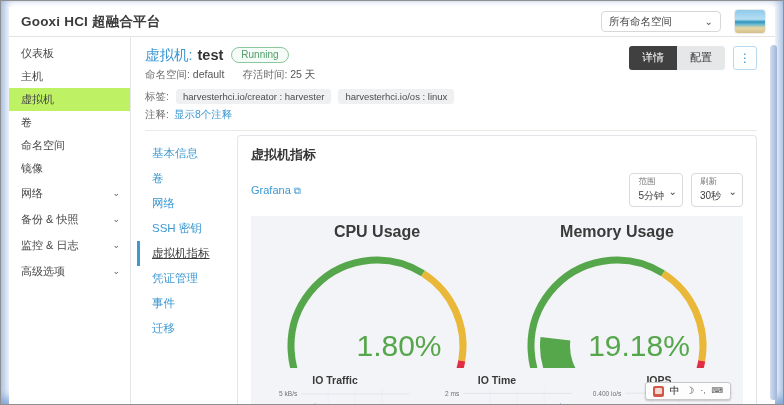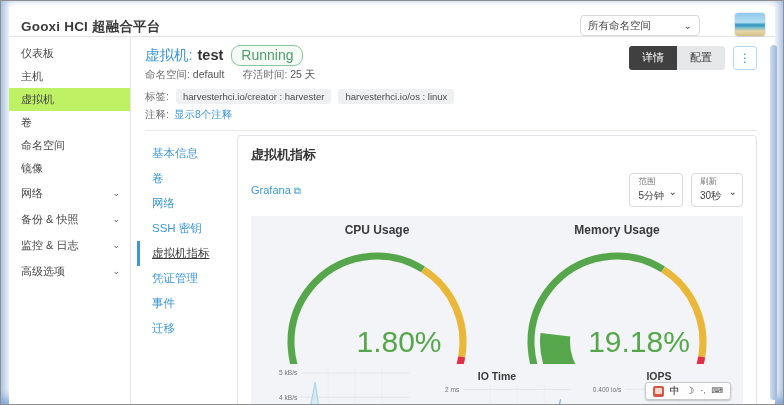--- a/index.html
+++ b/index.html
@@ -11,21 +11,21 @@
     border:1px solid #8f8f8f; background:#fff; overflow:hidden;
     box-shadow:
       inset 9px 0 9px -4px rgba(120,158,210,.60),
       inset -9px 0 9px -4px rgba(120,158,210,.55),
       inset 0 -10px 10px -4px rgba(110,150,205,.75),
       inset 0 4px 5px -4px rgba(150,170,200,.25);
   }
   .app{ position:absolute; top:6px; left:8px; right:8px; bottom:0; display:flex; flex-direction:column; }
 
   
-  .top-header{ height:30px; display:flex; align-items:flex-end; padding:0 10px 0 12px; border-bottom:1px solid #e3e3e3; background:#fff;gap:21px; }
+  .top-header{ height:30px; display:flex; align-items:center; padding:0 10px 0 12px; border-bottom:1px solid #e3e3e3; background:#fff; }
   .app-title{ font-size:13.5px; font-weight:bold; color:#3b3b3b; letter-spacing:.2px; }
   .top-spacer{ flex:1; }
   .ns-select{ display:flex; align-items:center; justify-content:space-between; width:120px; height:21px; border:1px solid #d8d8d8; border-radius:4px; padding:0 7px; font-size:10.5px; color:#454545; background:#fff; cursor:pointer; }
   .ns-select .chev{ font-size:10px; color:#555; line-height:1; }
   .avatar{ width:30px; height:23px; border-radius:3px; margin-left:14px; cursor:pointer;
     background:linear-gradient(180deg,#8ec9ec 0%,#b6def3 40%,#2f93bd 52%,#67b8cf 62%,#e7d7a6 78%,#d3bf8a 100%);
     box-shadow:0 0 0 1px rgba(0,0,0,.08); }
 
   
   .body{ flex:1; display:flex; min-height:0; }
@@ -35,21 +35,21 @@
   .side-item.active{ background:#bef264; }
   .side-item .chev{ font-size:9px; color:#666; }
 
   .main{ flex:1; min-width:0; display:flex; flex-direction:column; background:#fff; position:relative; }
 
   
   .page-head{ padding:8px 16px 0 14px; position:relative; }
   .title-row{ display:flex; align-items:center; height:20px; }
   .res-type{ font-size:14.5px; color:#3d98d3; }
   .res-name{ font-size:14.5px; color:#333; font-weight:bold; margin-left:5px; }
-  .badge{ margin-left:8px; font-size:14px; color:#4f9d68; border:1px solid #8cc79e; background:#f5fbf6; border-radius:9px; padding:1px 9px 2px; }
+  .badge{ margin-left:8px; font-size:10px; color:#4f9d68; border:1px solid #8cc79e; background:#f5fbf6; border-radius:9px; padding:1px 9px 2px; }
   .meta-row{ margin-top:3px; font-size:10.5px; color:#6e6e6e; display:flex; gap:18px; }
   .meta-row b{ font-weight:normal; color:#565656; }
   .head-actions{ position:absolute; right:18px; top:9px; display:flex; align-items:center; }
   .seg{ display:flex; }
   .btn{ font-size:11px; padding:5px 13px; cursor:pointer; border:none; line-height:1.2; }
   .btn.primary{ background:#404040; color:#fff; border-radius:3px 0 0 3px; }
   .btn.secondary{ background:#e6e7e9; color:#3c3c3c; border-radius:0 3px 3px 0; }
   .btn-more{ width:24px; height:24px; margin-left:8px; border:1px solid #b9d9ef; border-radius:3px; background:#fdfefe; color:#3d98d3; font-size:12px; line-height:22px; text-align:center; cursor:pointer; }
 
   .tags-row{ display:flex; align-items:center; padding:7px 16px 0 14px; font-size:10.5px; color:#6e6e6e; }
@@ -71,21 +71,21 @@
   .ext-icon{ font-size:10px; margin-left:3px; }
   .sub-spacer{ flex:1; }
   .mini-select{ position:relative; border:1px solid #d7dade; border-radius:4px; background:#fff; padding:2px 18px 3px 8px; margin-left:8px; cursor:pointer; min-width:52px; }
   .mini-select .lab{ display:block; font-size:8.5px; color:#777; }
   .mini-select .val{ display:block; font-size:10px; color:#3a3a3a; margin-top:1px; }
   .mini-select .chev{ position:absolute; right:5px; top:50%; transform:translateY(-40%); font-size:10px; color:#444; }
 
   .metrics-bg{ margin-top:9px; background:#f3f4f7; padding:4px 6px 60px; flex:1; }
   .gauge-row{ display:flex; }
   .gauge-panel{ flex:1; }
-  .chart-title{ text-align:center; font-size:12px; font-weight:bold; color:#3a3a3a; padding:3px 0 1px; }
+  .chart-title{ text-align:center; font-size:16px; font-weight:bold; color:#3a3a3a; padding:3px 0 1px; }
   .gauge-svg{ display:block; margin:0 auto; }
   .ts-row{ display:flex; gap:6px; margin-top:4px; }
   .ts-panel{ flex:1; min-width:0; }
   .ts-title{ text-align:center; font-size:10.5px; font-weight:bold; color:#3a3a3a; padding:2px 0 3px; }
   .ts-svg{ display:block; width:100%; height:72px; }
 
   
   .scroll-thumb{ position:absolute; right:6px; top:44px; bottom:4px; width:7px; border-radius:4px;
     background:linear-gradient(to right,#d3deee,#9db5d8); cursor:pointer; }
 
@@ -233,20 +233,21 @@
                       <path d="M 55.19 164.81 A 86 86 0 0 1 162.08 31.39" fill="none" stroke="#56a64b" stroke-width="7"></path>
                       <path d="M 162.08 31.39 A 86 86 0 0 1 200.72 118.79" fill="none" stroke="#eab839" stroke-width="7"></path>
                       <path d="M 200.72 118.79 A 86 86 0 0 1 176.81 164.81" fill="none" stroke="#e02f44" stroke-width="7"></path>
                       <path d="M 72.16 147.84 A 62 62 0 0 1 54.43 96.67" fill="none" stroke="#56a64b" stroke-width="30"></path>
                       <text x="138" y="114" text-anchor="middle" font-size="30" fill="#56a64b" font-family="Liberation Sans, DejaVu Sans, sans-serif">19.18%</text>
                     </svg>
                 </div>
               </div>
               <div class="ts-row">
                 <div class="ts-panel">
+                  <div class="ts-title">IO Traffic</div>
                   <svg class="ts-svg" preserveAspectRatio="none" viewBox="0 0 170 72">
                       <line x1="77.5" y1="0" x2="77.5" y2="72" stroke="#eceef2" stroke-width="1"></line>
                       <line x1="107" y1="0" x2="107" y2="72" stroke="#eceef2" stroke-width="1"></line>
                       <line x1="136.5" y1="0" x2="136.5" y2="72" stroke="#eceef2" stroke-width="1"></line>
                       <line x1="48" y1="4.881355932203394" x2="166" y2="4.881355932203394" stroke="#e1e4e9" stroke-width="1"></line>
                       <text x="44" y="7.381355932203394" text-anchor="end" font-size="7.2" fill="#717171" font-family="Liberation Sans, DejaVu Sans, sans-serif">5 kB/s</text>
                       <line x1="48" y1="29.28813559322034" x2="166" y2="29.28813559322034" stroke="#e1e4e9" stroke-width="1"></line>
                       <text x="44" y="31.78813559322034" text-anchor="end" font-size="7.2" fill="#717171" font-family="Liberation Sans, DejaVu Sans, sans-serif">4 kB/s</text>
                       <line x1="48" y1="53.69491525423729" x2="166" y2="53.69491525423729" stroke="#e1e4e9" stroke-width="1"></line>
                       <text x="44" y="56.19491525423729" text-anchor="end" font-size="7.2" fill="#717171" font-family="Liberation Sans, DejaVu Sans, sans-serif">3 kB/s</text>

